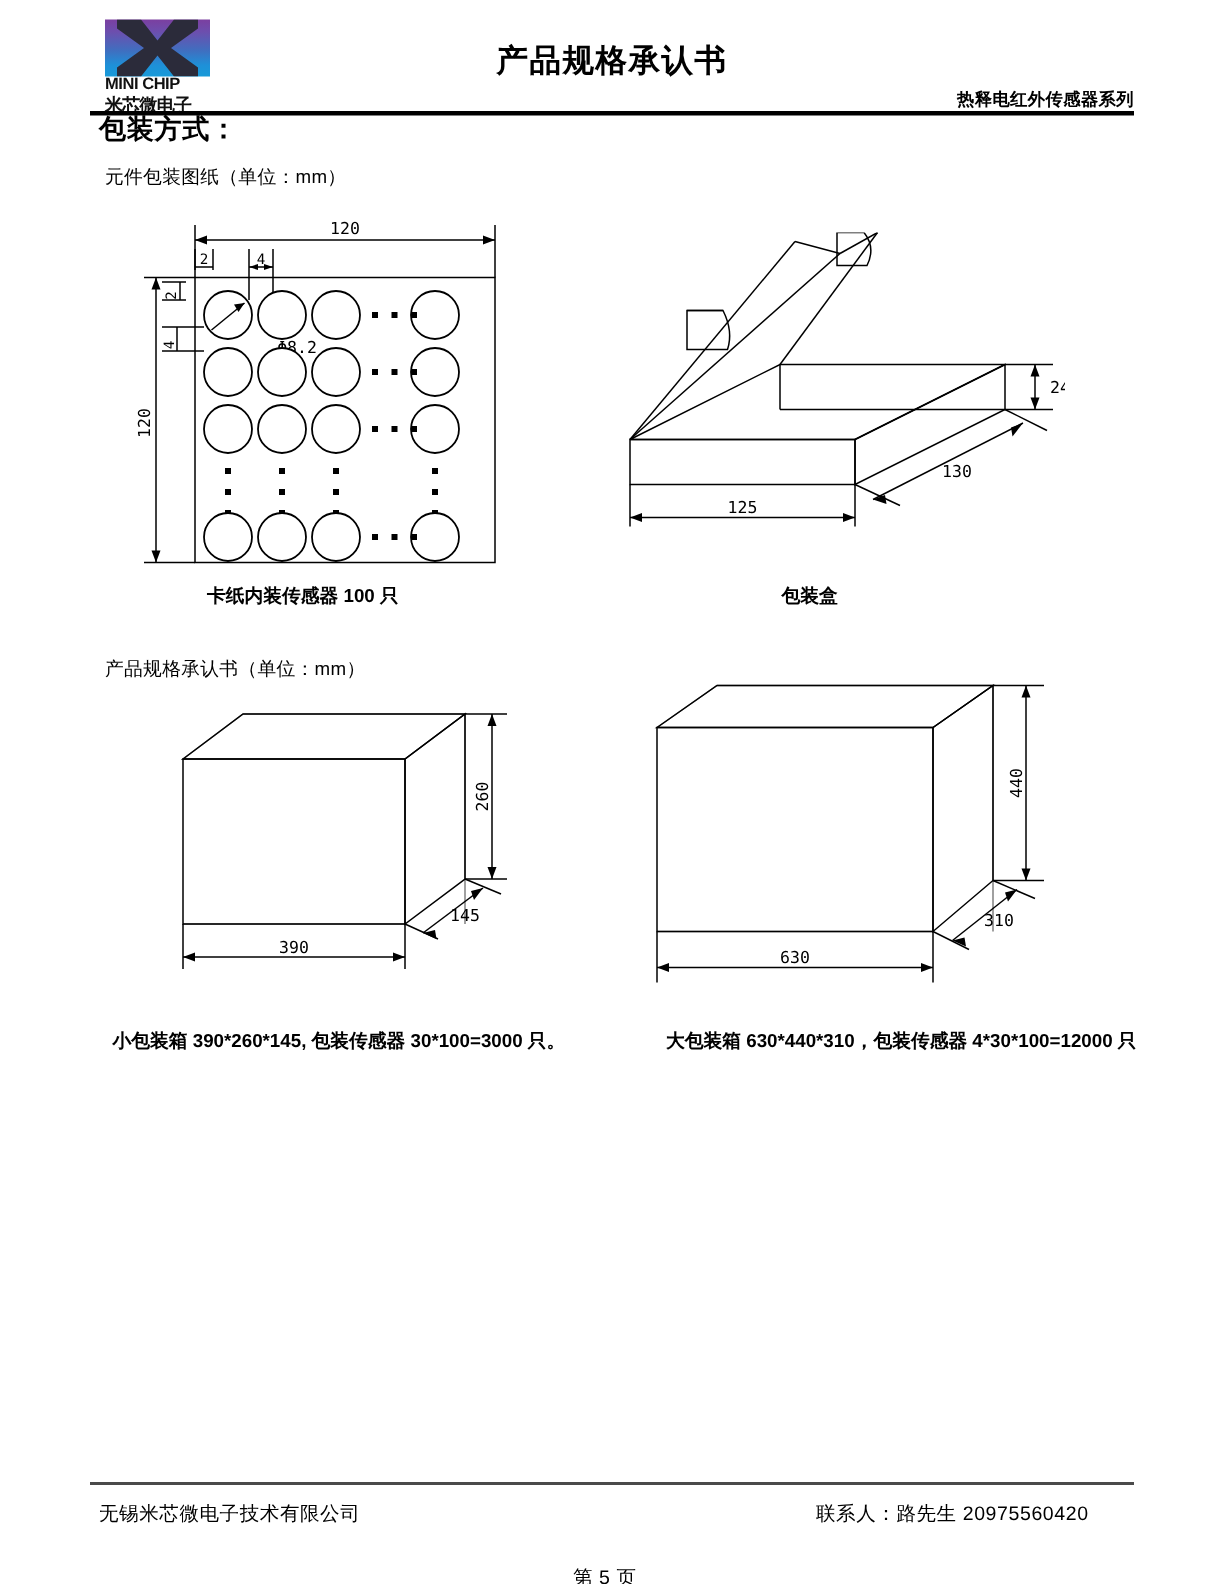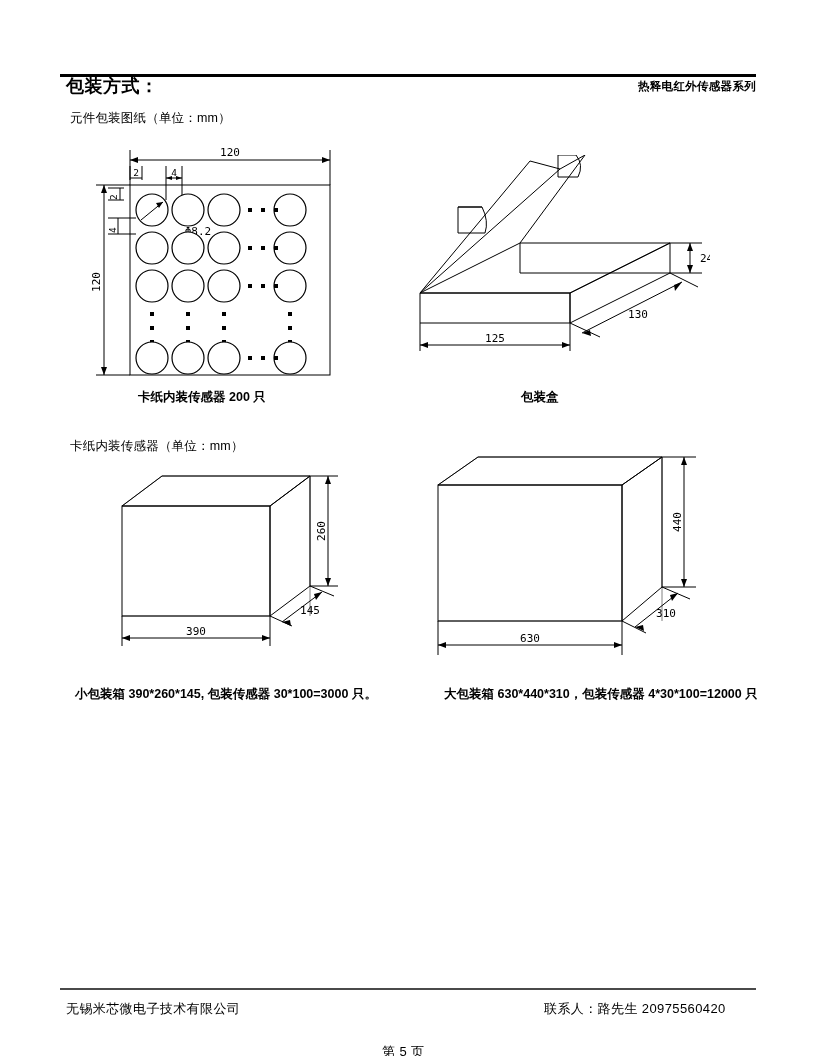--- a/index.html
+++ b/index.html
@@ -69,21 +69,20 @@
     font-weight: bold;
     letter-spacing: 1px;
   }
   #header-subtitle {
     position: absolute;
     right: 60px;
     top: 59px;
     font-size: 11.5px;
     font-weight: bold;
     letter-spacing: 0.3px;
-    margin-top: 20px;
   }
   #header-rule {
     position: absolute;
     left: 60px;
     top: 74px;
     width: 696px;
     height: 3px;
     background: #000000;
   }
 
@@ -172,21 +171,31 @@
     top: 12px;
     font-size: 13px;
     letter-spacing: 0.4px;
   }
 </style>
 </head>
 <body>
 
 <div id="page-header">
 
-
+  <div id="brand-logo">
+    <div id="logo-mark">
+      <svg width="70" height="38" viewBox="0 0 70 38">
+        <path d="M8,0 L24,0 L35,14 L46,0 L62,0 L62,6 L44,19 L62,32 L62,38 L46,38 L35,24 L24,38 L8,38 L8,32 L26,19 L8,6 Z" fill="#2b2b3a"></path>
+      </svg>
+    </div>
+    <div id="logo-text-en">MINI CHIP</div>
+    <div id="logo-text-cn">米芯微电子</div>
+  </div>
+
+  <div id="header-title">产品规格承认书</div>
   <div id="header-subtitle">热释电红外传感器系列</div>
   <div id="header-rule"></div>
 </div>
 
 <div id="section-heading">包装方式：</div>
 
 <div class="caption-label" id="caption-unit-1">元件包装图纸（单位：mm）</div>
 
 <div class="drawing" id="fig-card" style="left:88px; top:140px; width:262px; height:245px;">
   <svg width="262" height="245" viewBox="0 0 262 245">
@@ -319,24 +328,24 @@
 
     <line x1="160" y1="168" x2="190" y2="182" class="ln"></line>
     <line x1="260" y1="118" x2="288" y2="132" class="ln"></line>
     <line x1="172" y1="178" x2="272" y2="127" class="ln"></line>
     <path d="M172,178 L180,175 L181,181 Z" class="dot"></path>
     <path d="M272,127 L264,130 L265,136 Z" class="dot"></path>
     <text x="228" y="163" text-anchor="middle" class="dim-text">130</text>
   </svg>
 </div>
 
-<div class="fig-caption" id="fig-caption-card">卡纸内装传感器 200 只</div>
+<div class="fig-caption" id="fig-caption-card">卡纸内装传感器 100 只</div>
 <div class="fig-caption" id="fig-caption-box">包装盒</div>
 
-<div class="caption-label" id="caption-unit-2">卡纸内装传感器（单位：mm）</div>
+<div class="caption-label" id="caption-unit-2">产品规格承认书（单位：mm）</div>
 
 <div class="drawing" id="fig-small-carton" style="left:110px; top:468px; width:240px; height:180px;">
   <svg width="240" height="180" viewBox="0 0 240 180">
 
     <line x1="12" y1="38" x2="52" y2="8" class="ln-grey"></line>
     <line x1="52" y1="8" x2="200" y2="8" class="ln-grey"></line>
     <line x1="200" y1="8" x2="200" y2="148" class="ln-grey"></line>
     <line x1="12" y1="148" x2="160" y2="148" class="ln-grey"></line>
 
     <rect x="12" y="38" width="148" height="110" class="ln"></rect>

